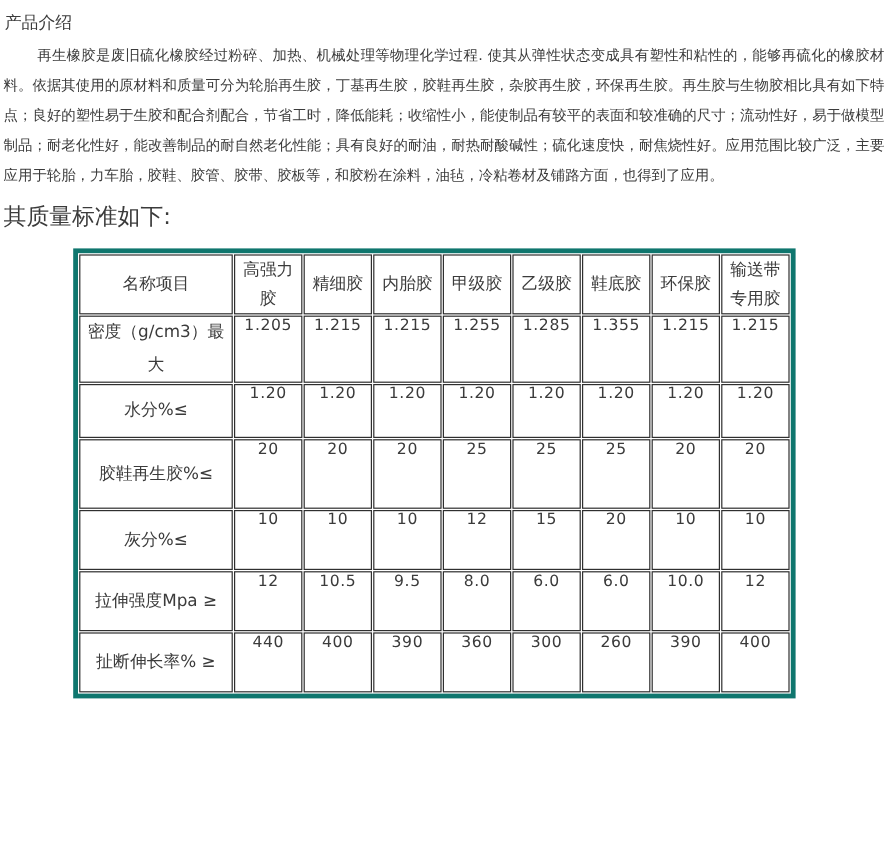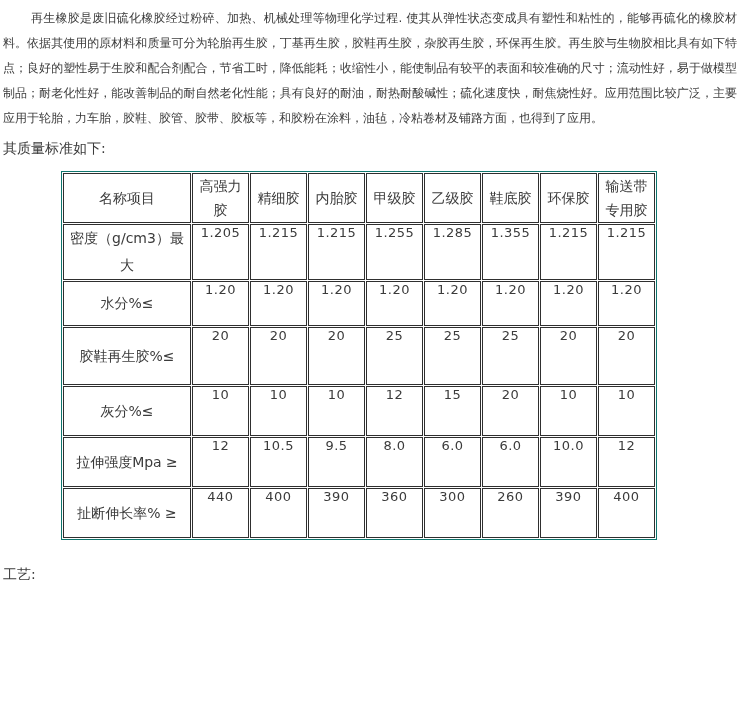--- a/index.html
+++ b/index.html
@@ -22,27 +22,27 @@
   .intro {
     margin: 6px 0 0 0;
     padding: 0 2px 0 3px;
     font-size: 12px;
     line-height: 25px;
     text-align: justify;
     text-indent: 28px;
   }
   .standards-label {
     margin: 9px 0 0 3px;
-    font-size: 14px;
+    font-size: 19px;
   }
   table.quality {
     margin: 13px 0 0 61px;
     border-collapse: separate;
     border-spacing: 1px;
-    border: 1px solid #0f766e;
+    border: 4px solid #0f766e;
     background: #ffffff;
   }
   table.quality td {
     border: 1px solid #2f2f2f;
     text-align: center;
     background: #ffffff;
     padding: 0 2px;
     box-sizing: border-box;
   }
   td.label-col { width: 128px; }
@@ -75,20 +75,21 @@
   tr:nth-child(8) td { height: 54px; }
   .process-label {
     margin: 26px 0 0 3px;
     font-size: 14px;
   }
 </style>
 </head>
 <body>
 
 <div class="page">
+  <div class="doc-title">产品介绍</div>
   <p class="intro">再生橡胶是废旧硫化橡胶经过粉碎、加热、机械处理等物理化学过程. 使其从弹性状态变成具有塑性和粘性的，能够再硫化的橡胶材料。依据其使用的原材料和质量可分为轮胎再生胶，丁基再生胶，胶鞋再生胶，杂胶再生胶，环保再生胶。再生胶与生物胶相比具有如下特点；良好的塑性易于生胶和配合剂配合，节省工时，降低能耗；收缩性小，能使制品有较平的表面和较准确的尺寸；流动性好，易于做模型制品；耐老化性好，能改善制品的耐自然老化性能；具有良好的耐油，耐热耐酸碱性；硫化速度快，耐焦烧性好。应用范围比较广泛，主要应用于轮胎，力车胎，胶鞋、胶管、胶带、胶板等，和胶粉在涂料，油毡，冷粘卷材及铺路方面，也得到了应用。</p>
   <div class="standards-label">其质量标准如下:</div>
 
   <table class="quality">
     <tbody id="quality-tbody">
         <tr>
           <td class="head-cell label-col">名称项目</td>
           <td class="head-cell val-col">高强力胶</td>
           <td class="head-cell val-col">精细胶</td>
           <td class="head-cell val-col">内胎胶</td>
@@ -160,15 +161,14 @@
           <td class="value-cell val-col">390</td>
           <td class="value-cell val-col">360</td>
           <td class="value-cell val-col">300</td>
           <td class="value-cell val-col">260</td>
           <td class="value-cell val-col">390</td>
           <td class="value-cell val-col">400</td>
         </tr>
       </tbody>
   </table>
 
-  <div class="process-label">工艺:</div>
 
 </div>
 
 </body></html>

